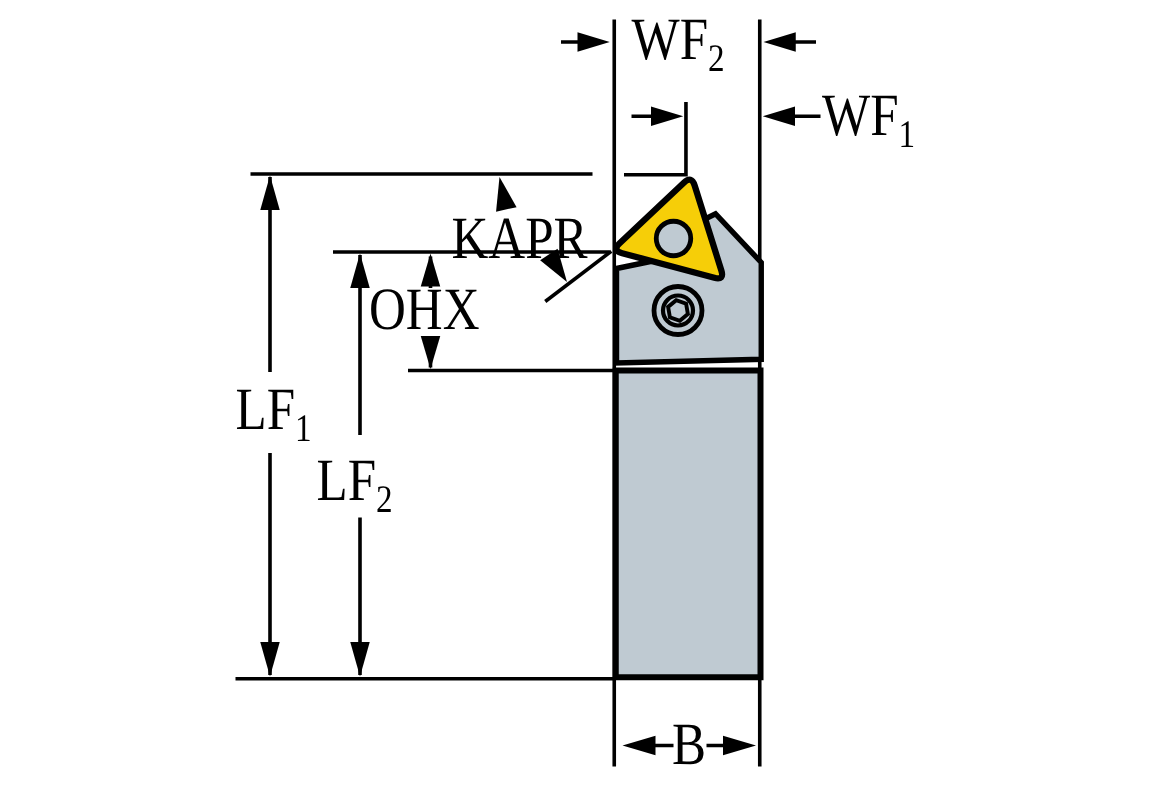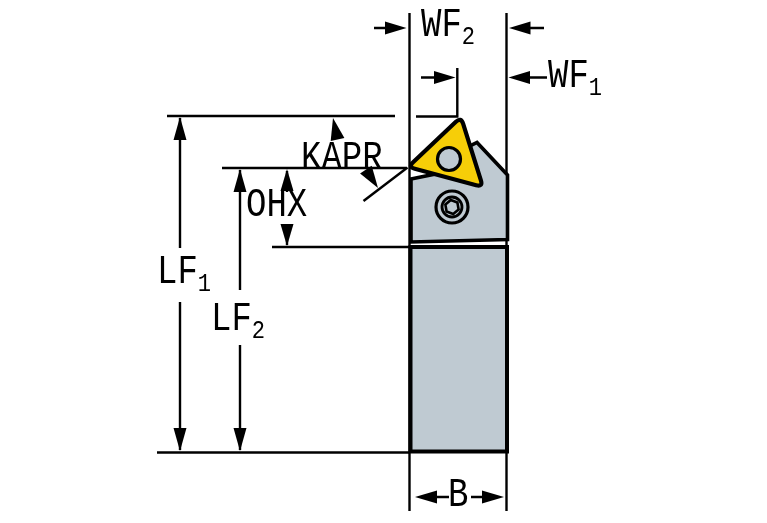--- a/index.html
+++ b/index.html
@@ -1,21 +1,21 @@
 <!DOCTYPE html>
 <html style="--c-yellow: #F6CE08; --c-gray: #BFCAD2; --c-line: #000000; --c-bg: #FFFFFF;"><head>
 <meta charset="utf-8">
 <style>
   html,body{margin:0;padding:0;}
   #stage{
     position:relative;
     width:653px;height:523px;
     background:var(--c-bg,#fff);
     overflow:hidden;
-    font-family:Liberation Mono, monospace;
+    font-family:Liberation Serif, serif;
   }
   #drawing{position:absolute;left:0;top:0;}
   .label{
     position:absolute;
     font-size:40px;
     line-height:1;
     color:var(--c-line,#000);
     white-space:nowrap;
     transform:scaleX(.85);
     transform-origin:0 0;

